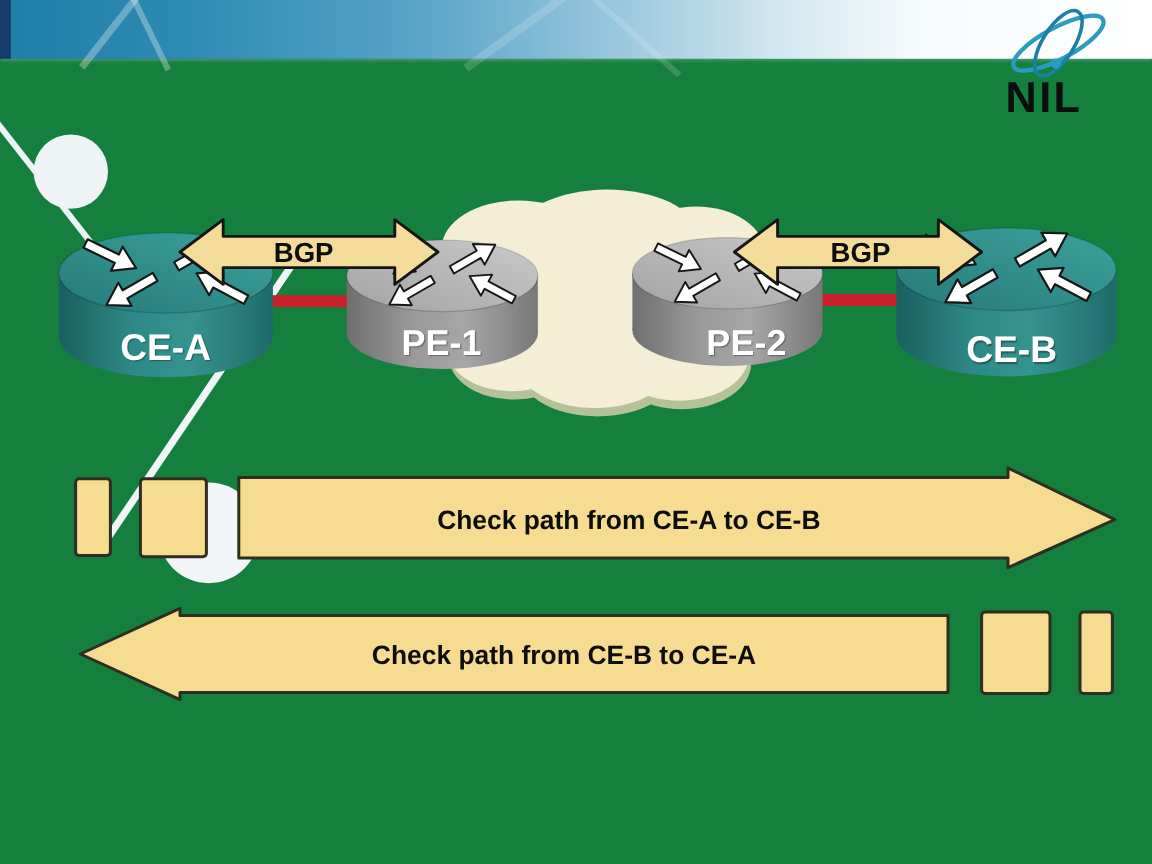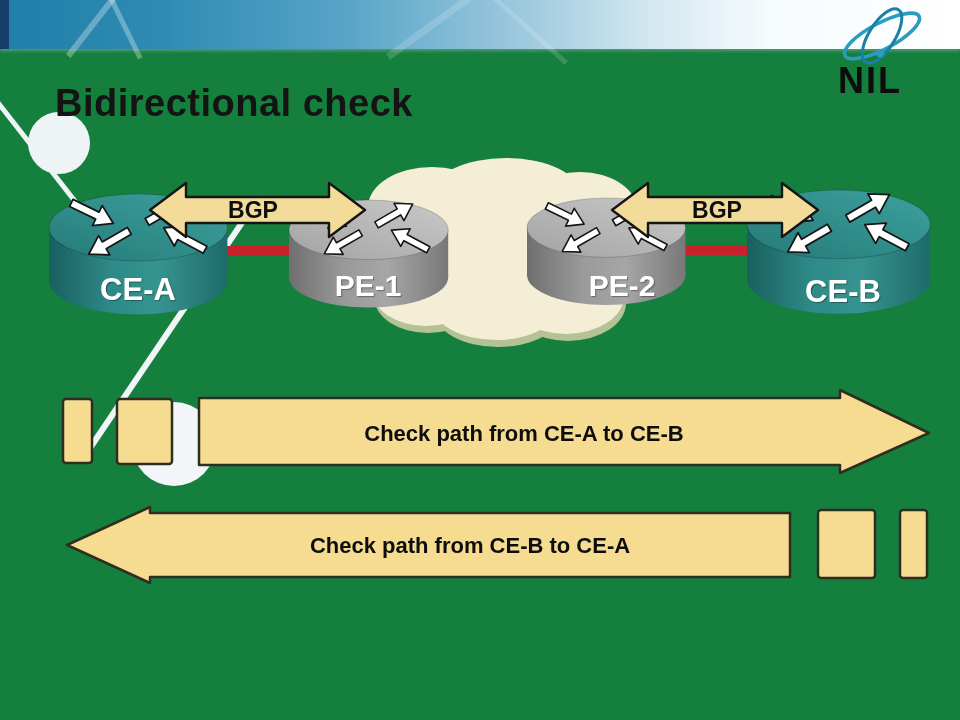--- a/index.html
+++ b/index.html
@@ -60,21 +60,20 @@
     <svg width="112" height="98" viewBox="0 0 112 98">
       <g transform="translate(56,32)">
         <ellipse rx="42" ry="13" transform="rotate(-28)" fill="none" stroke="#2a9cc0" stroke-width="3.6"></ellipse>
         <ellipse rx="13" ry="31" transform="rotate(32)" fill="none" stroke="#1b7fa6" stroke-width="3"></ellipse>
         <circle cx="-2" cy="17" r="4.2" fill="#2a9cc0"></circle>
       </g>
     </svg>
     <div class="logo-text">NIL</div>
   </div>
 
-  <div class="title">Bidirectional check</div>
 
   <svg class="diagram-svg" width="960" height="230" viewBox="0 0 960 230">
     <defs>
       <path id="rarrow" d="M0,-3.5 L26,-3.5 L26,-10 L42,0 L26,10 L26,3.5 L0,3.5 Z"></path>
       <linearGradient id="gSideT" x1="0" y1="0" x2="1" y2="0">
         <stop offset="0%" stop-color="#19605f"></stop>
           <stop offset="35%" stop-color="#2e8a88"></stop>
         <stop offset="62%" stop-color="#36938f"></stop>
           <stop offset="100%" stop-color="#1d6b6b"></stop>
       </linearGradient>

